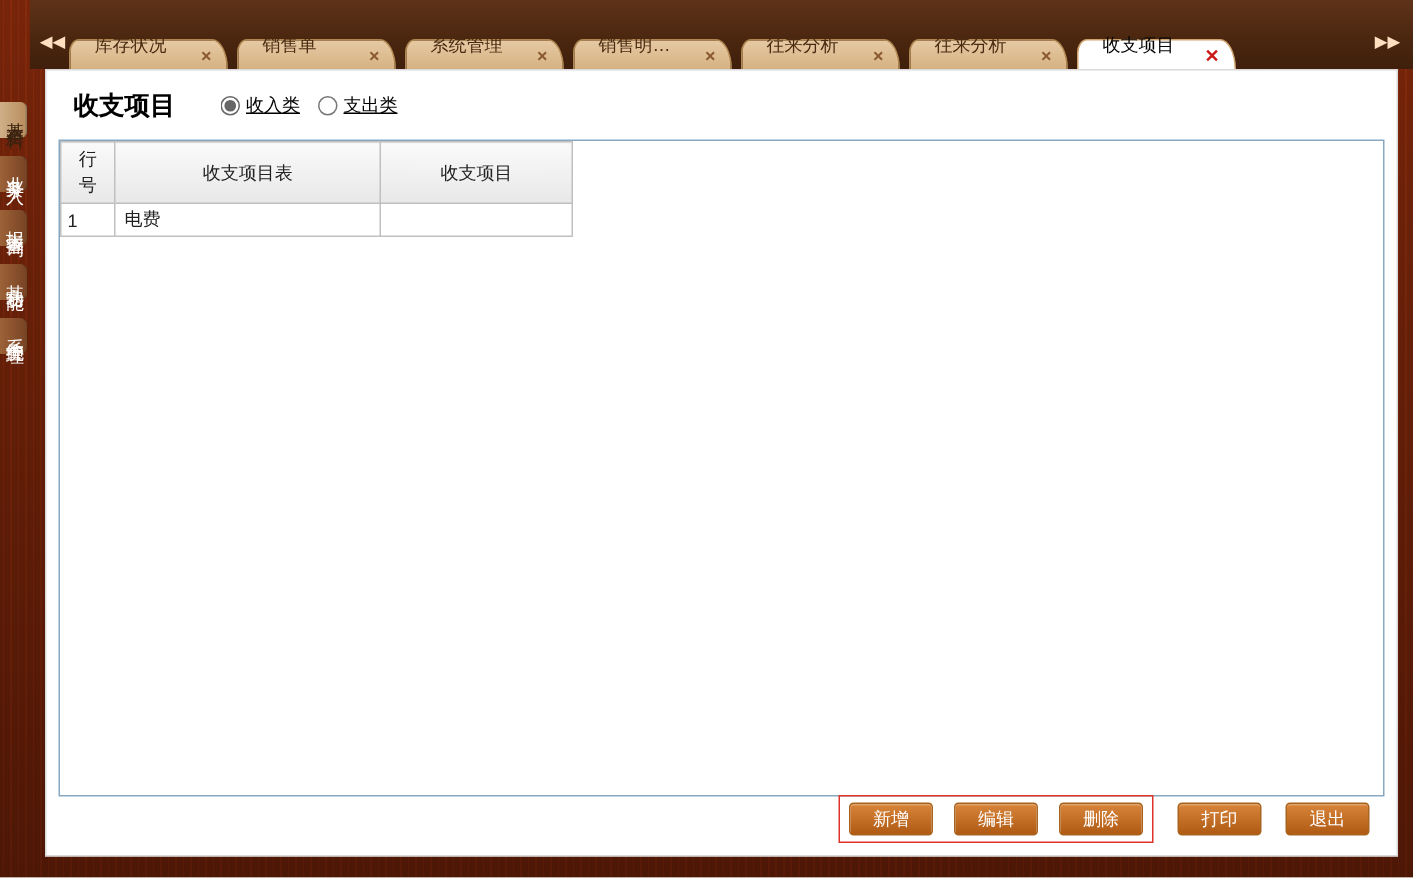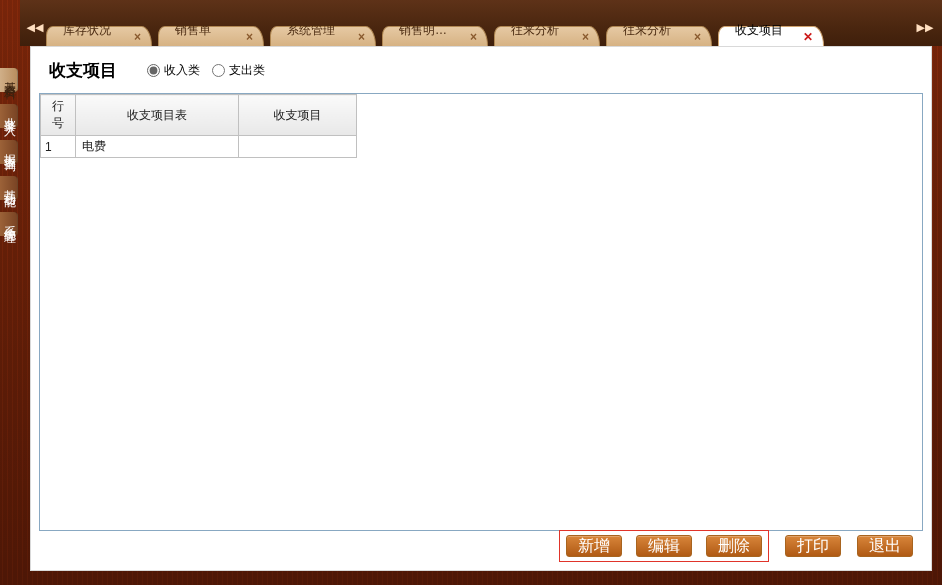--- a/index.html
+++ b/index.html
@@ -116,37 +116,37 @@
   }
 
   .panel-header {
     display: flex; align-items: center;
     height: 46px;
     padding-left: 18px;
     gap: 30px;
     color:#000;
   }
   .panel-title { font-size: 17px; font-weight: 700; }
-  .radio-group { display:flex; gap: 12px; font-size:12px; }
+  .radio-group { display:flex; gap: 12px; font-size:12px;text-decoration:underline; }
   .radio-group label { display:flex; align-items:center; gap:4px; cursor:pointer;}
   .radio-group input { accent-color:#666; }
 
   
   .table-wrap {
     flex: 0 0 auto;
     height: 438px;
     margin: 0 8px;
     border: 1px solid #88a8c2;
     overflow: hidden;
     display:flex; flex-direction:column;
   }
 
   table.grid {
     border-collapse: collapse;
-    width: 317px;
+    width: 342px;
     font-size: 12px;
     color:#222;
   }
   table.grid th {
     background: linear-gradient(#fafafa, #e8e8e8);
     border: 1px solid #c0c0c0;
     padding: 3px 6px;
     font-weight: normal;
   }
   table.grid td {
@@ -168,21 +168,21 @@
   .edgroup {
     border: 1px solid #e0342a;
     padding: 4px 6px;
     display:flex; gap: 14px;
   }
   .btn {
     min-width: 56px; height: 22px;
     border: 1px solid #a8641f;
     border-radius: 3px;
     background: linear-gradient(#d8853a, #b05a14);
-    color:#fff; font-size:16px;
+    color:#fff; font-size:12px;
     display:flex;align-items:center;justify-content:center;
     box-shadow: inset 0 1px 0 rgba(255,255,255,.25);
     cursor:pointer;
   }
 </style>
 </head>
 <body>
 <div class="root">
 
   <div class="leftcol">

